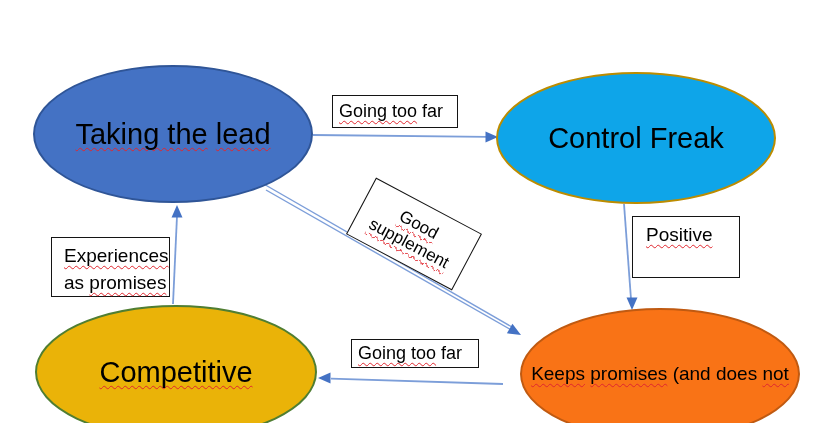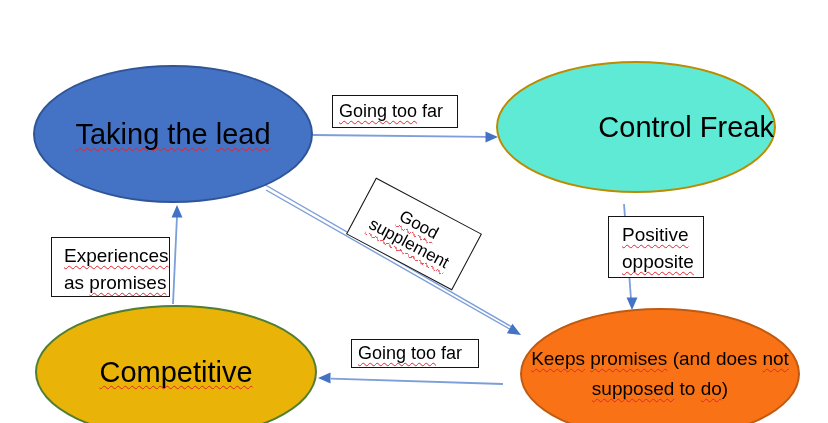--- a/index.html
+++ b/index.html
@@ -7,33 +7,33 @@
     position:relative;width:828px;height:423px;background:#ffffff;
     font-family:"Liberation Sans",sans-serif;color:#000;overflow:hidden;margin-top:40px;
   }
   .layer{position:absolute;left:0;top:0;width:828px;height:423px;}
   .node{
     position:absolute;border-radius:50%;box-sizing:border-box;
     display:flex;align-items:center;justify-content:center;text-align:center;
     z-index:2;
   }
   .node-blue  {left:33px;  top:25px;  width:280px;height:138px;background:#4472C4;border:2.5px solid #2F5597;}
-  .node-gold  {left:496px; top:21px;  width:280px;height:132px;background:#5eead4;border:2.5px solid #BC8C00;justify-content:flex-end;}
+  .node-gold  {left:496px; top:32px;  width:280px;height:132px;background:#0ea5e9;border:2.5px solid #BC8C00;}
   .node-green {left:35px;  top:265px; width:282px;height:134px;background:#eab308;border:2.5px solid #507E32;}
   .node-orange{left:520px; top:268px; width:280px;height:132px;background:#f97316;border:2.5px solid #C05A11;}
   .node-title{font-size:29px;line-height:34px;}
   .node-small{font-size:19px;line-height:30px;width:276px;}
   .lbl{
     position:absolute;background:#ffffff;border:1.5px solid #141414;
     box-sizing:border-box;z-index:3;font-size:18px;color:#000;
   }
   .lbl-row{display:flex;align-items:center;padding-left:6px;}
   .lbl-going-top{left:332px;top:55px;width:126px;height:33px;}
   .lbl-going-bottom{left:351px;top:299px;width:128px;height:29px;}
-  .lbl-positive{left:608px;top:176px;width:96px;height:62px;padding:4px 0 0 13px;line-height:27px;font-size:19px;}
+  .lbl-positive{left:632px;top:176px;width:108px;height:62px;padding:4px 0 0 13px;line-height:27px;font-size:19px;}
   .lbl-experiences{left:51px;top:197px;width:119px;height:60px;padding:4px 12px 0 12px;line-height:27px;font-size:19px;}
   .lbl-supplement{
     left:354px;top:162px;width:120px;height:64px;
     transform:rotate(28deg);
     display:flex;align-items:center;justify-content:center;text-align:center;
     font-size:17px;line-height:21px;
   }
   .wv{
     text-decoration-line:underline;
     text-decoration-style:wavy;
@@ -82,39 +82,37 @@
     <div class="node-title"><span>Control Freak</span></div>
   </div>
 
   <div class="node node-green">
     <div class="node-title"><span class="wv">Competitive</span></div>
   </div>
 
   <div class="node node-orange">
     <div class="node-small">
       <div><span class="wv">Keeps</span><span> </span><span class="wv">promises</span><span> (and does </span><span class="wv">not</span></div>
-      <div><span class="wv">supposed</span><span> to </span><span class="wv">do</span><span>)</span></div>
     </div>
   </div>
 
   <div class="lbl lbl-row lbl-going-top">
       <span class="wv">Going too</span>
       <span> far</span>
     </div>
 
   <div class="lbl lbl-supplement">
     <div>
       <div><span class="wv">Good</span></div>
       <div><span class="wv">supplement</span></div>
     </div>
   </div>
 
   <div class="lbl lbl-positive">
     <div><span class="wv">Positive</span></div>
-    <div><span class="wv">opposite</span></div>
   </div>
 
   <div class="lbl lbl-experiences">
     <div><span class="wv">Experiences</span></div>
     <div><span>as </span><span class="wv">promises</span></div>
   </div>
 
   <div class="lbl lbl-row lbl-going-bottom">
       <span class="wv">Going too</span>
       <span> far</span>

